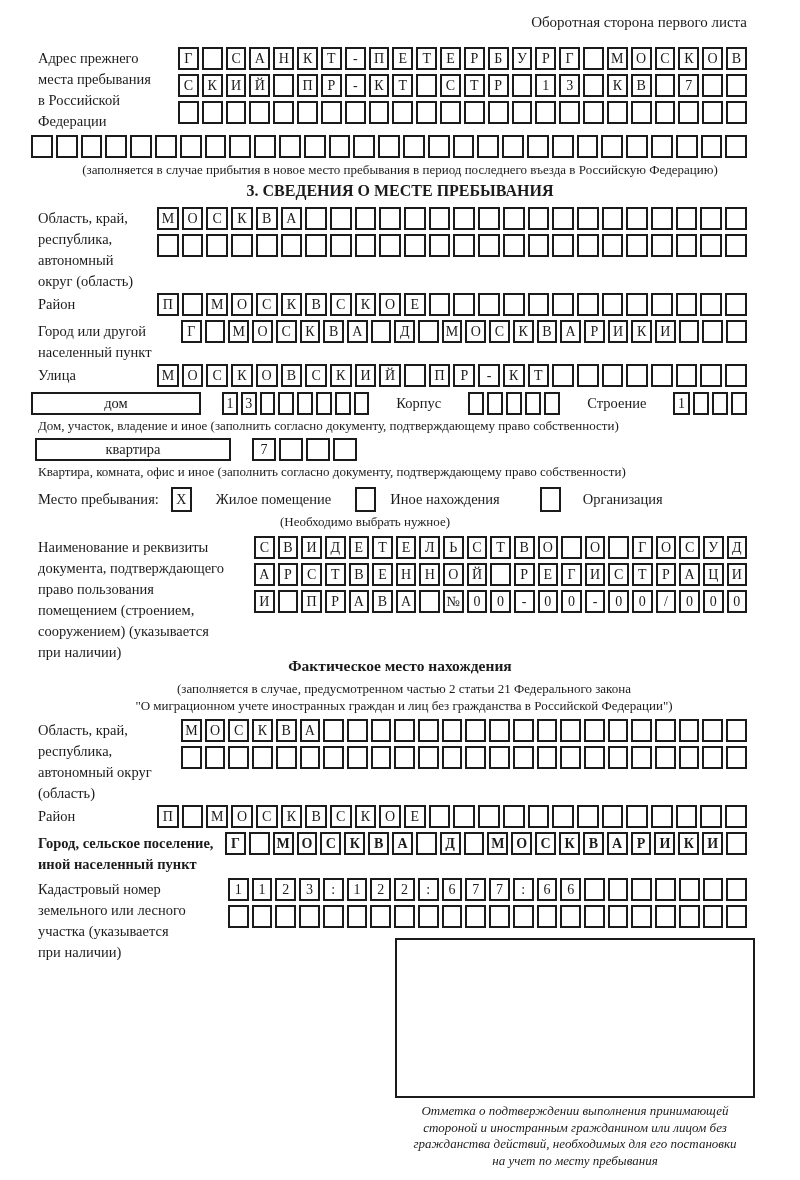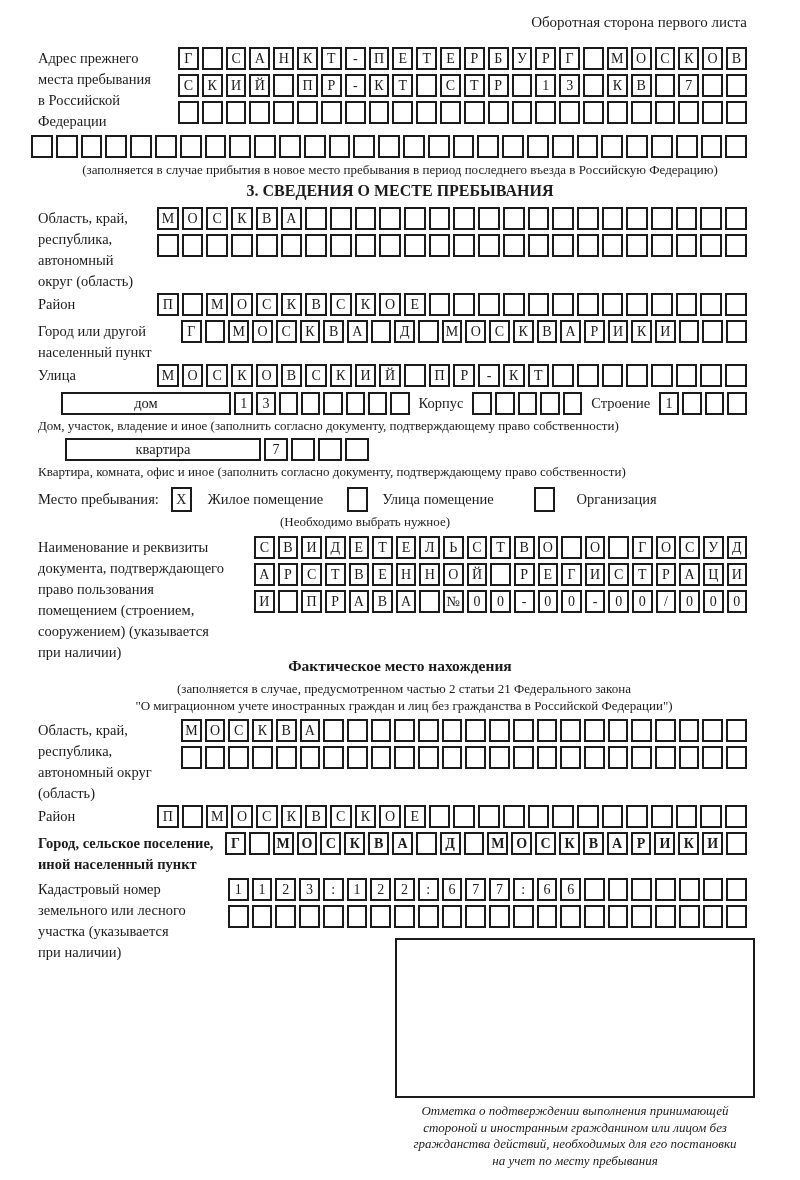--- a/index.html
+++ b/index.html
@@ -18,21 +18,21 @@
   .notes2{margin:3px -53px 0 8px;}
   .frow{position:relative;padding-left:var(--lw);margin-top:4px;}
   .lbl{position:absolute;left:38px;top:1px;width:calc(var(--lw) - 34px);
        font-size:14.5px;line-height:21px;}
   .boxes{display:flex;gap:3px;}
   .rows .boxes{margin-bottom:4px;}
   .rows .boxes:last-child{margin-bottom:0;}
   .cell{flex:1 1 0;height:23px;border:2px solid #1b1b1b;box-sizing:border-box;
         display:flex;align-items:center;justify-content:center;
         font-size:14px;background:#fff;min-width:0;}
-  .domrow{display:flex;align-items:flex-start;gap:3px;padding-left:31px;margin-left:30px;}
+  .domrow{display:flex;align-items:flex-start;gap:21px;padding-left:31px;}
   .wbox{border:2px solid #1b1b1b;height:23px;box-sizing:border-box;flex:0 0 auto;
         display:flex;align-items:center;justify-content:center;font-size:14.5px;}
   .midlbl{font-size:14.5px;line-height:23px;padding:0 6px;flex:0 0 auto;}
   .g8{flex:8;}.g5{flex:5;}.g4{flex:4;}
   .fixedcells .cell{flex:0 0 24px;}
   .stay{display:flex;align-items:center;padding-left:38px;margin-top:7px;height:25px;font-size:14.5px;}
   .ckcell{width:21px;height:25px;border:2px solid #1b1b1b;box-sizing:border-box;flex:0 0 auto;
           display:flex;align-items:center;justify-content:center;font-size:14px;}
   .stamp-box{width:360px;height:160px;border:2px solid #1b1b1b;box-sizing:border-box;
              margin:8px 0 0 395px;background:#fff;}
@@ -362,23 +362,23 @@
         <span class="cell"></span>
         <span class="cell"></span>
         <span class="cell"></span>
       </div>
   </div>
   <div class="note left" style="margin-top:3px;">Квартира, комната, офис и иное (заполнить согласно документу, подтверждающему право собственности)</div>
 
   <div class="stay">
     <span>Место пребывания:</span>
     <span class="ckcell" style="margin-left:12px;">X</span>
-    <span style="margin-left:16px;">Жилое помещение</span>
+    <span style="margin-left:24px;">Жилое помещение</span>
     <span class="ckcell" style="margin-left:24px;"></span>
-    <span style="margin-left:14px;">Улица помещение</span>
+    <span style="margin-left:14px;">Иное нахождения</span>
     <span class="ckcell" style="margin-left:40px;"></span>
     <span style="margin-left:22px;">Организация</span>
   </div>
   <div class="note center" style="margin-top:2px;padding-right:70px;">(Необходимо выбрать нужное)</div>
 
   <div class="frow" style="--lw:254px;margin-top:6px;min-height:116px;">
     <div class="lbl">
         <div>Наименование и реквизиты</div>
         <div>документа, подтверждающего</div>
         <div>право пользования</div>

